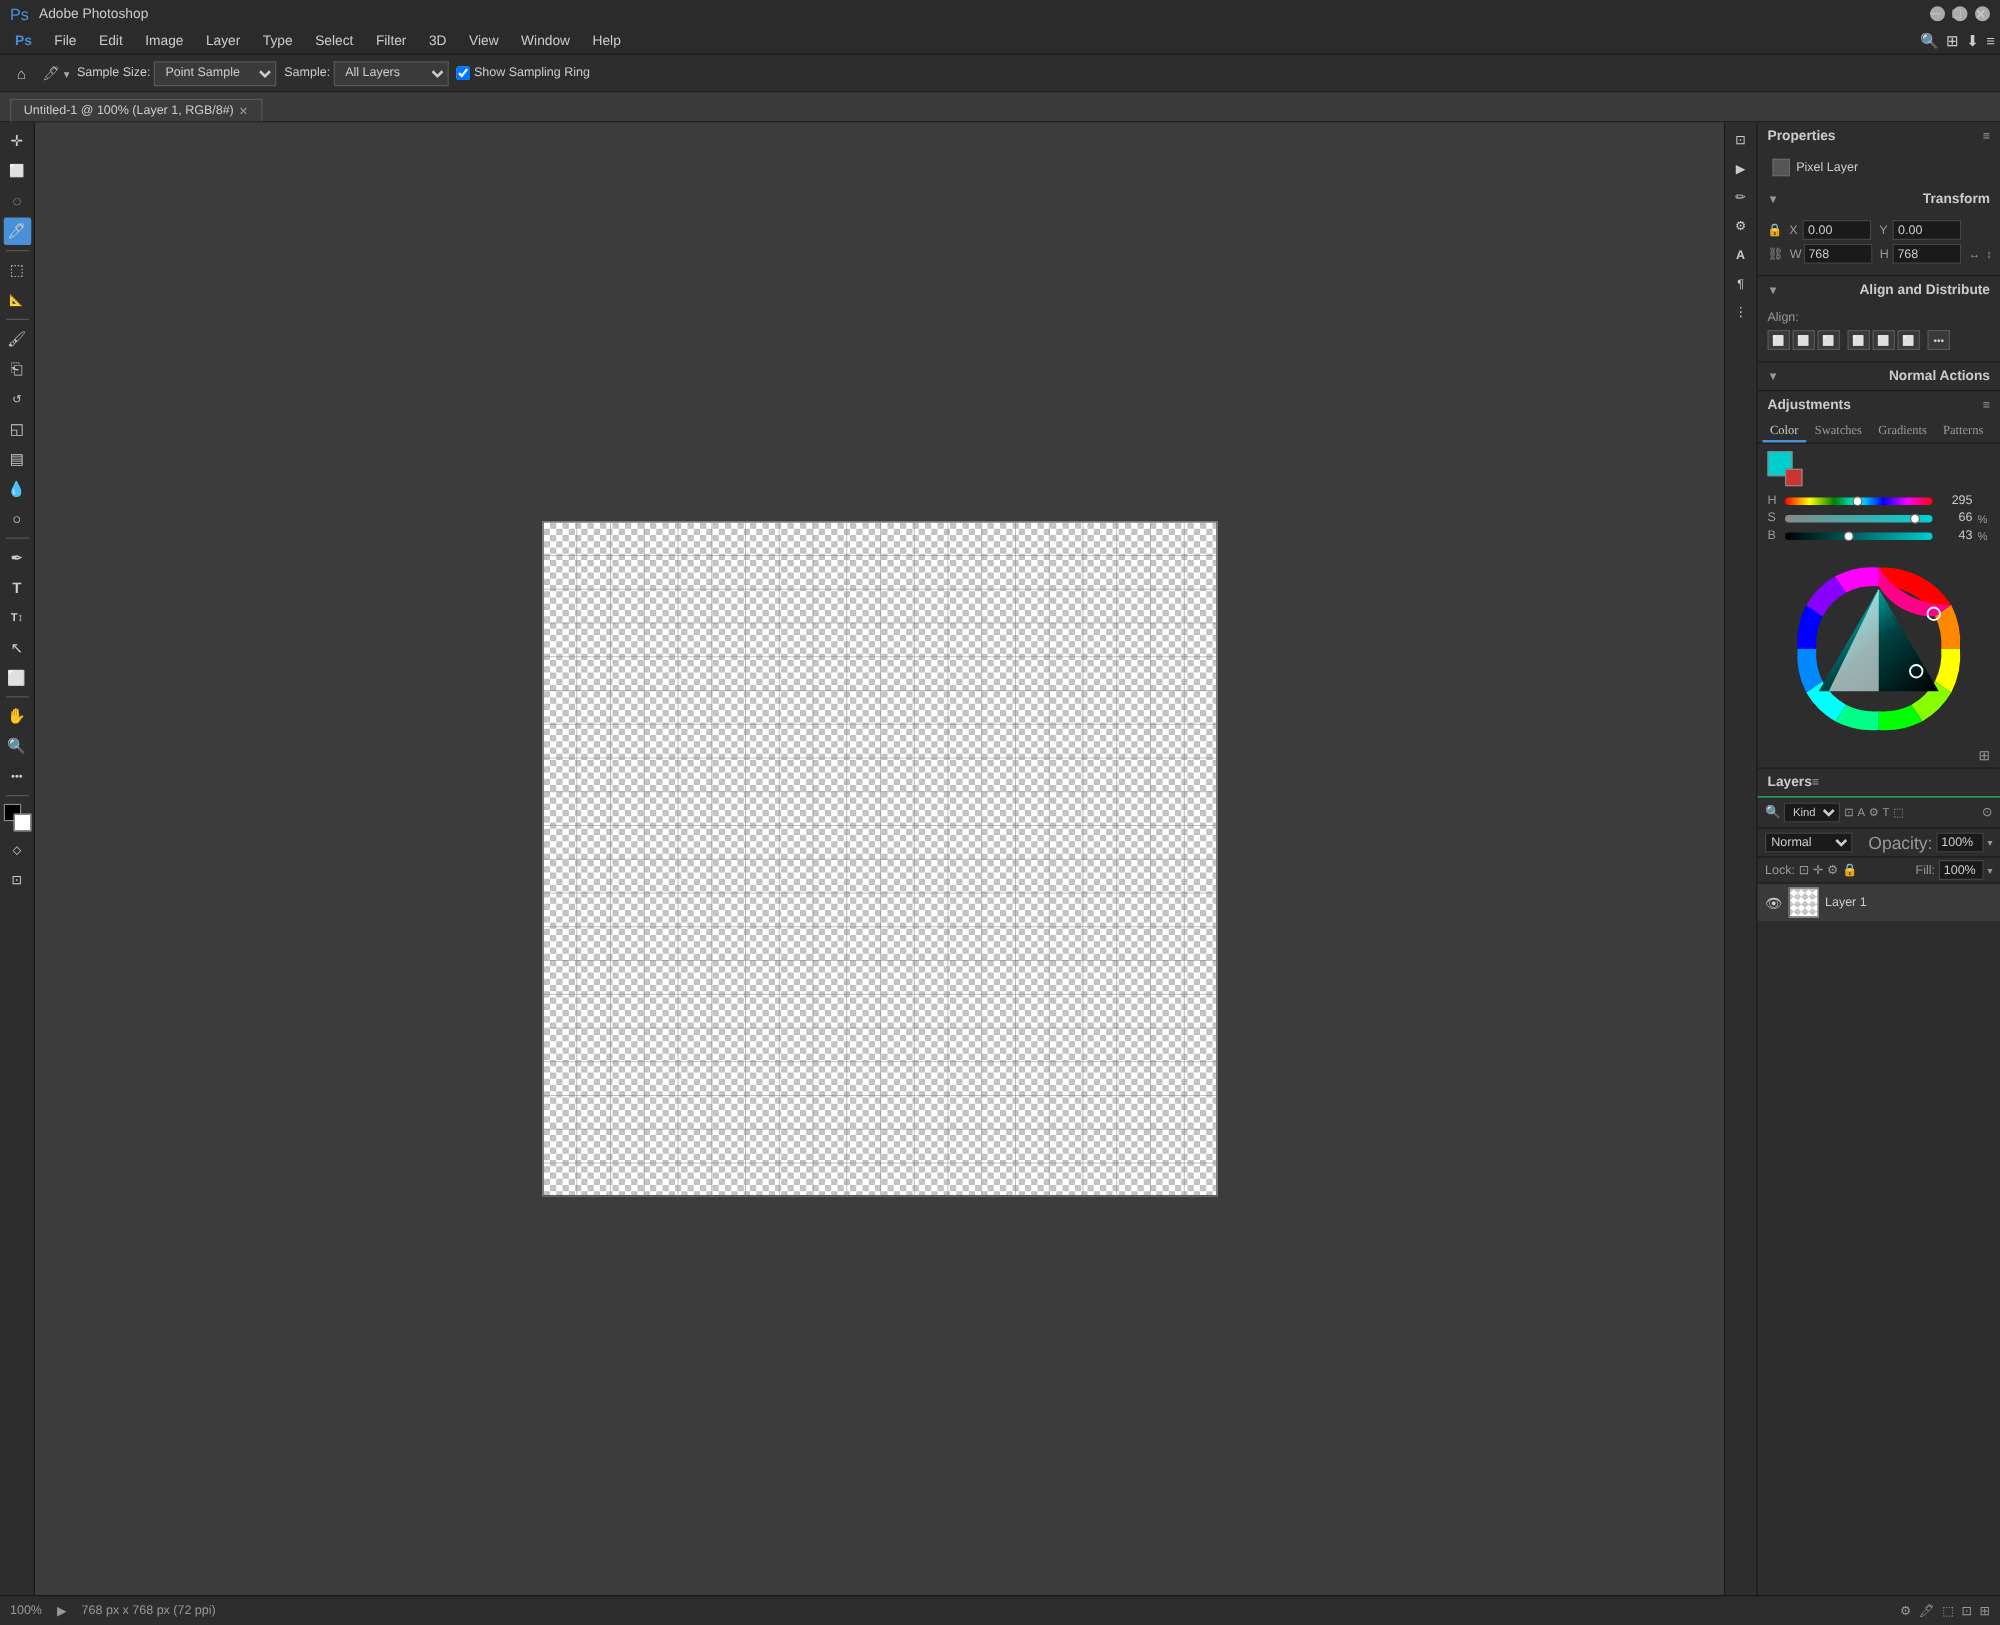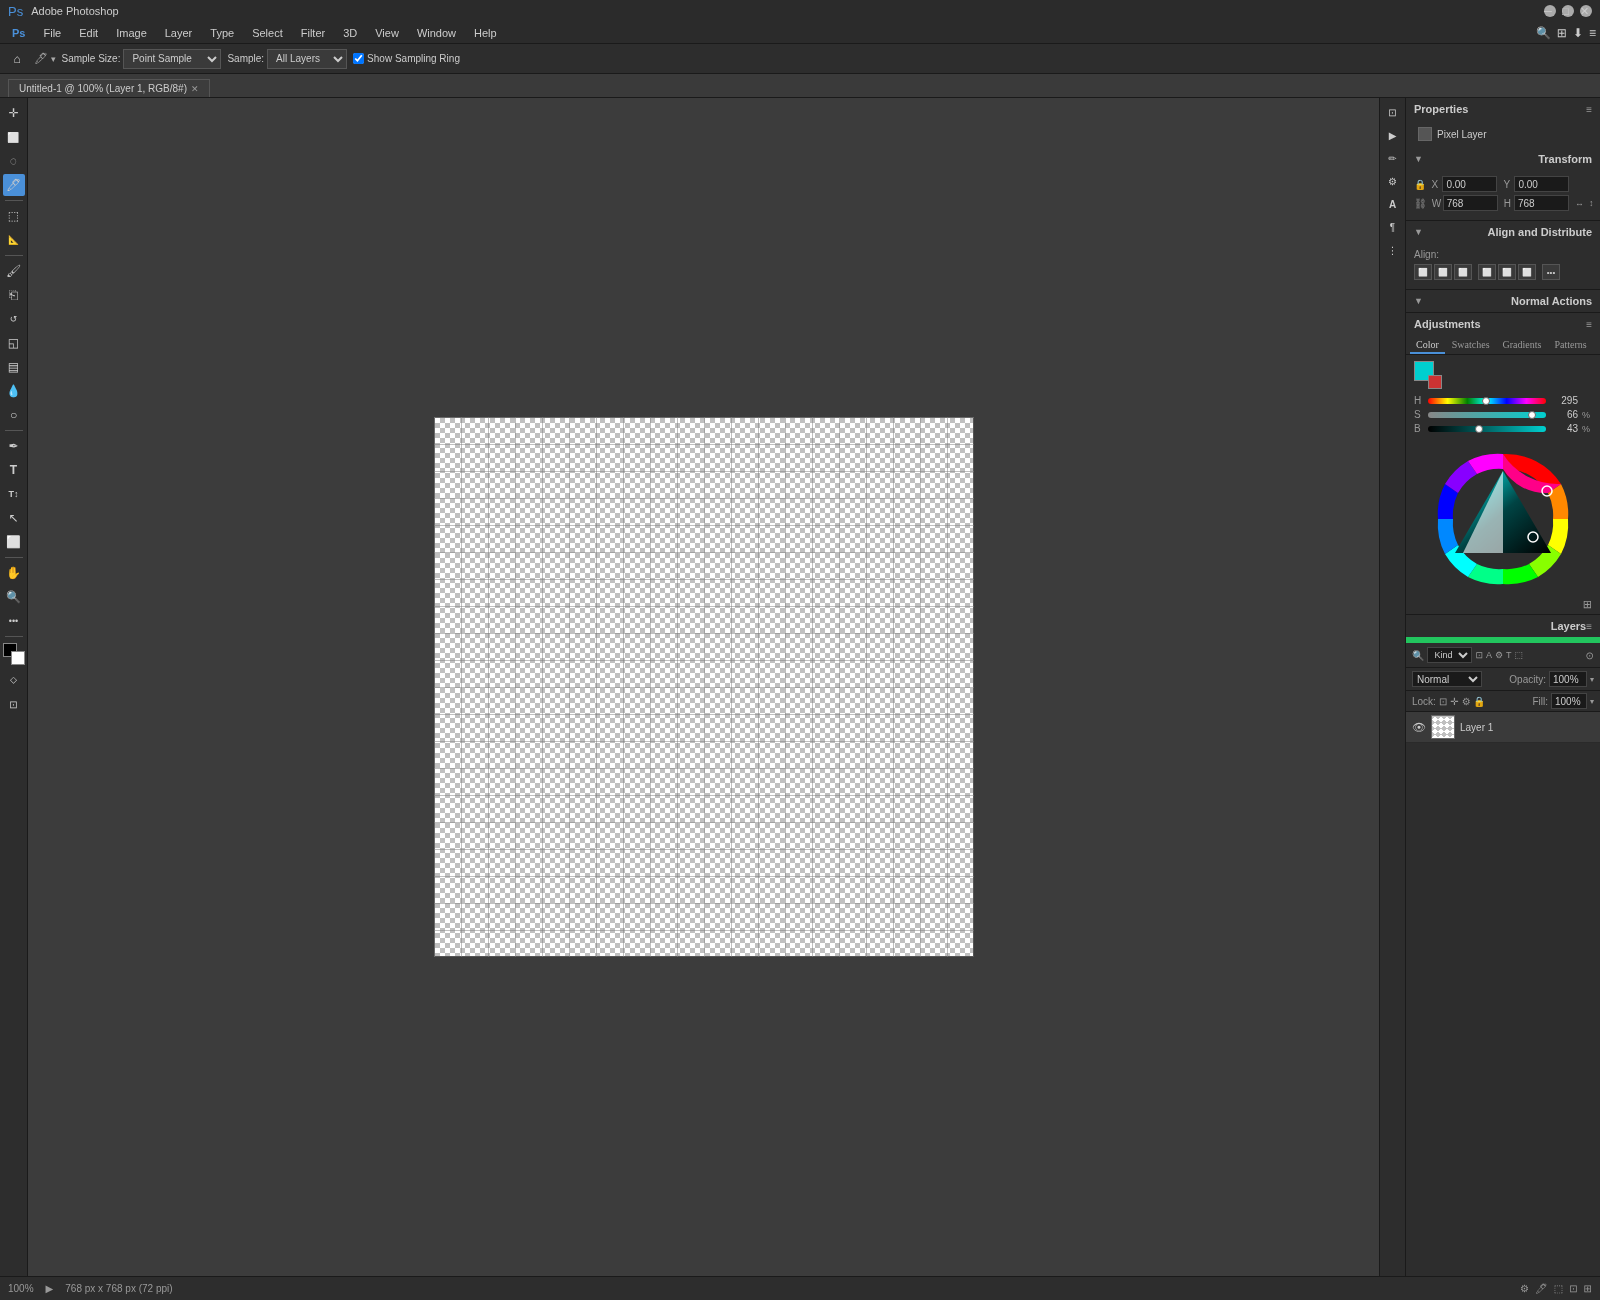--- a/index.html
+++ b/index.html
@@ -99,21 +99,21 @@
     .slider-b { background: linear-gradient(to right, #000, #00cfcf); }
     .slider-thumb { position: absolute; width: 8px; height: 8px; background: white; border: 1px solid #666; border-radius: 50%; top: -1px; transform: translateX(-50%); }
     .slider-value { font-size: 10px; color: #ccc; width: 28px; text-align: right; }
     .slider-pct { font-size: 9px; color: #999; width: 10px; }
 
     
     .color-wheel-container { display: flex; justify-content: center; padding: 6px 0; }
 
     
     .layers-panel { flex: 1; display: flex; flex-direction: column; }
-    .layers-header { background: #2d2d2d; padding: 5px 8px; display: flex; align-items: center; justify-content: flex-end; border-bottom: 6px solid #22c55e; }
+    .layers-header { background: #2d2d2d; padding: 5px 8px; display: flex; align-items: center; justify-content: flex-start; border-bottom: 1px solid #22c55e; }
     .layers-title { font-size: 11px; color: #ccc; font-weight: bold; }
     .layers-toolbar { display: flex; align-items: center; gap: 3px; padding: 4px 6px; border-bottom: 1px solid #1a1a1a; }
     .layers-select { background: #1a1a1a; border: 1px solid #444; color: #ccc; font-size: 9px; padding: 0 2px; height: 16px; }
     .blend-row { display: flex; align-items: center; gap: 3px; padding: 3px 6px; font-size: 10px; border-bottom: 1px solid #1a1a1a; }
     .blend-select { background: #1a1a1a; border: 1px solid #444; color: #ccc; font-size: 10px; height: 16px; width: 70px; }
     .opacity-row { display: flex; align-items: center; gap: 3px; margin-left: auto; }
     .lock-row { display: flex; align-items: center; gap: 3px; padding: 2px 6px; font-size: 10px; border-bottom: 1px solid #1a1a1a; color: #999; }
     .layer-item { display: flex; align-items: center; gap: 5px; padding: 3px 6px; cursor: pointer; background: #3a3a3a; border-bottom: 1px solid #2a2a2a; }
     .layer-eye { width: 14px; height: 14px; display: flex; align-items: center; justify-content: center; font-size: 11px; cursor: pointer; }
     .layer-thumb { width: 24px; height: 24px; background: #555; border: 1px solid #666; display: flex; align-items: center; justify-content: center; font-size: 8px; }
@@ -182,21 +182,21 @@
   <div class="toolbar-item">
     <span>Sample Size:</span>
     <select class="toolbar-select">
       <option>Point Sample</option>
       <option>3 by 3 Average</option>
       <option>5 by 5 Average</option>
     </select>
   </div>
   <div class="toolbar-item">
     <span>Sample:</span>
-    <select class="toolbar-select" style="width:80px;">
+    <select class="toolbar-select" style="width:92px;">
       <option>All Layers</option>
       <option>Current Layer</option>
     </select>
   </div>
   <div class="toolbar-item">
     <input type="checkbox" class="toolbar-checkbox" checked="" style="">
     <span>Show Sampling Ring</span>
   </div>
 </div>
 
@@ -442,21 +442,21 @@
         <span style="font-size:9px;color:#999;cursor:pointer;">⬚</span>
         <span style="font-size:10px;color:#999;margin-left:auto;cursor:pointer;">⊙</span>
       </div>
       <div class="blend-row">
         <select class="blend-select">
           <option>Normal</option>
           <option>Multiply</option>
           <option>Screen</option>
         </select>
         <div class="opacity-row">
-          <span style="color:#999;font-size:10px;">Opacity:</span>
+          <span style="color:#999;font-size:14px;">Opacity:</span>
           <input style="width: 38px; background: rgb(26, 26, 26); border: 1px solid rgb(68, 68, 68); color: rgb(204, 204, 204); font-size: 10px; padding: 1px 3px; height: 16px;" value="100%">
           <span style="font-size:8px;color:#999;cursor:pointer;">▾</span>
         </div>
       </div>
       <div class="lock-row">
         <span>Lock:</span>
         <span style="cursor:pointer;">⊡</span>
         <span style="cursor:pointer;">✛</span>
         <span style="cursor:pointer;">⚙</span>
         <span style="cursor:pointer;">🔒</span>

